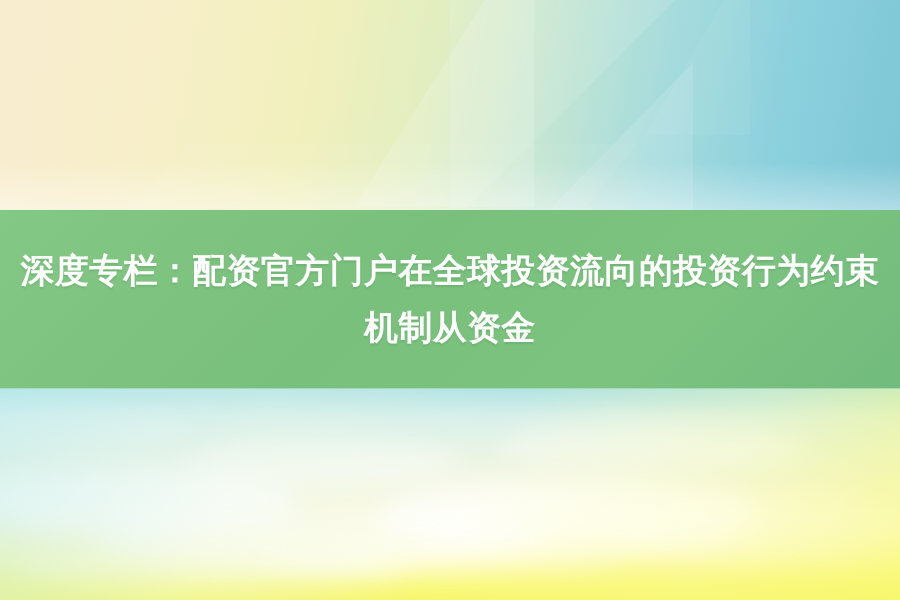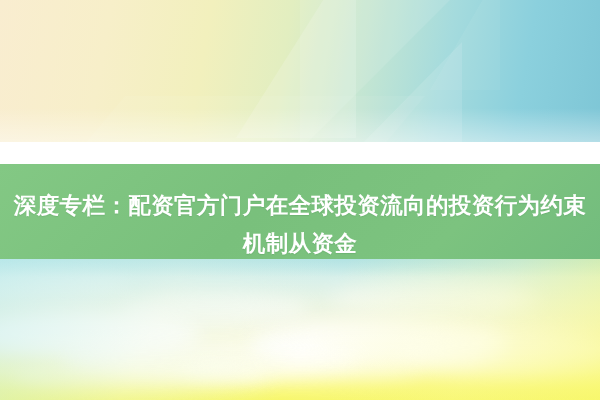--- a/index.html
+++ b/index.html
@@ -78,21 +78,20 @@
     position: absolute;
     left: 0; top: 140px;
     width: 600px;
     height: 120px;
     background: linear-gradient(135deg, #83c884 0%, #79c07c 42%, #7cc37f 72%, #71bb7d 100%);
     display: flex;
     align-items: center;
     justify-content: center;
     box-sizing: border-box;
     padding: 0 12px;
-    margin-top: 24px;
   }
   .title-text {
     color: #ffffff;
     font-size: 22.5px;
     line-height: 38px;
     font-weight: 700;
     text-align: center;
     letter-spacing: 0.4px;
     text-shadow: 0 1px 1px rgba(60,120,70,0.18);
     max-width: 576px;

